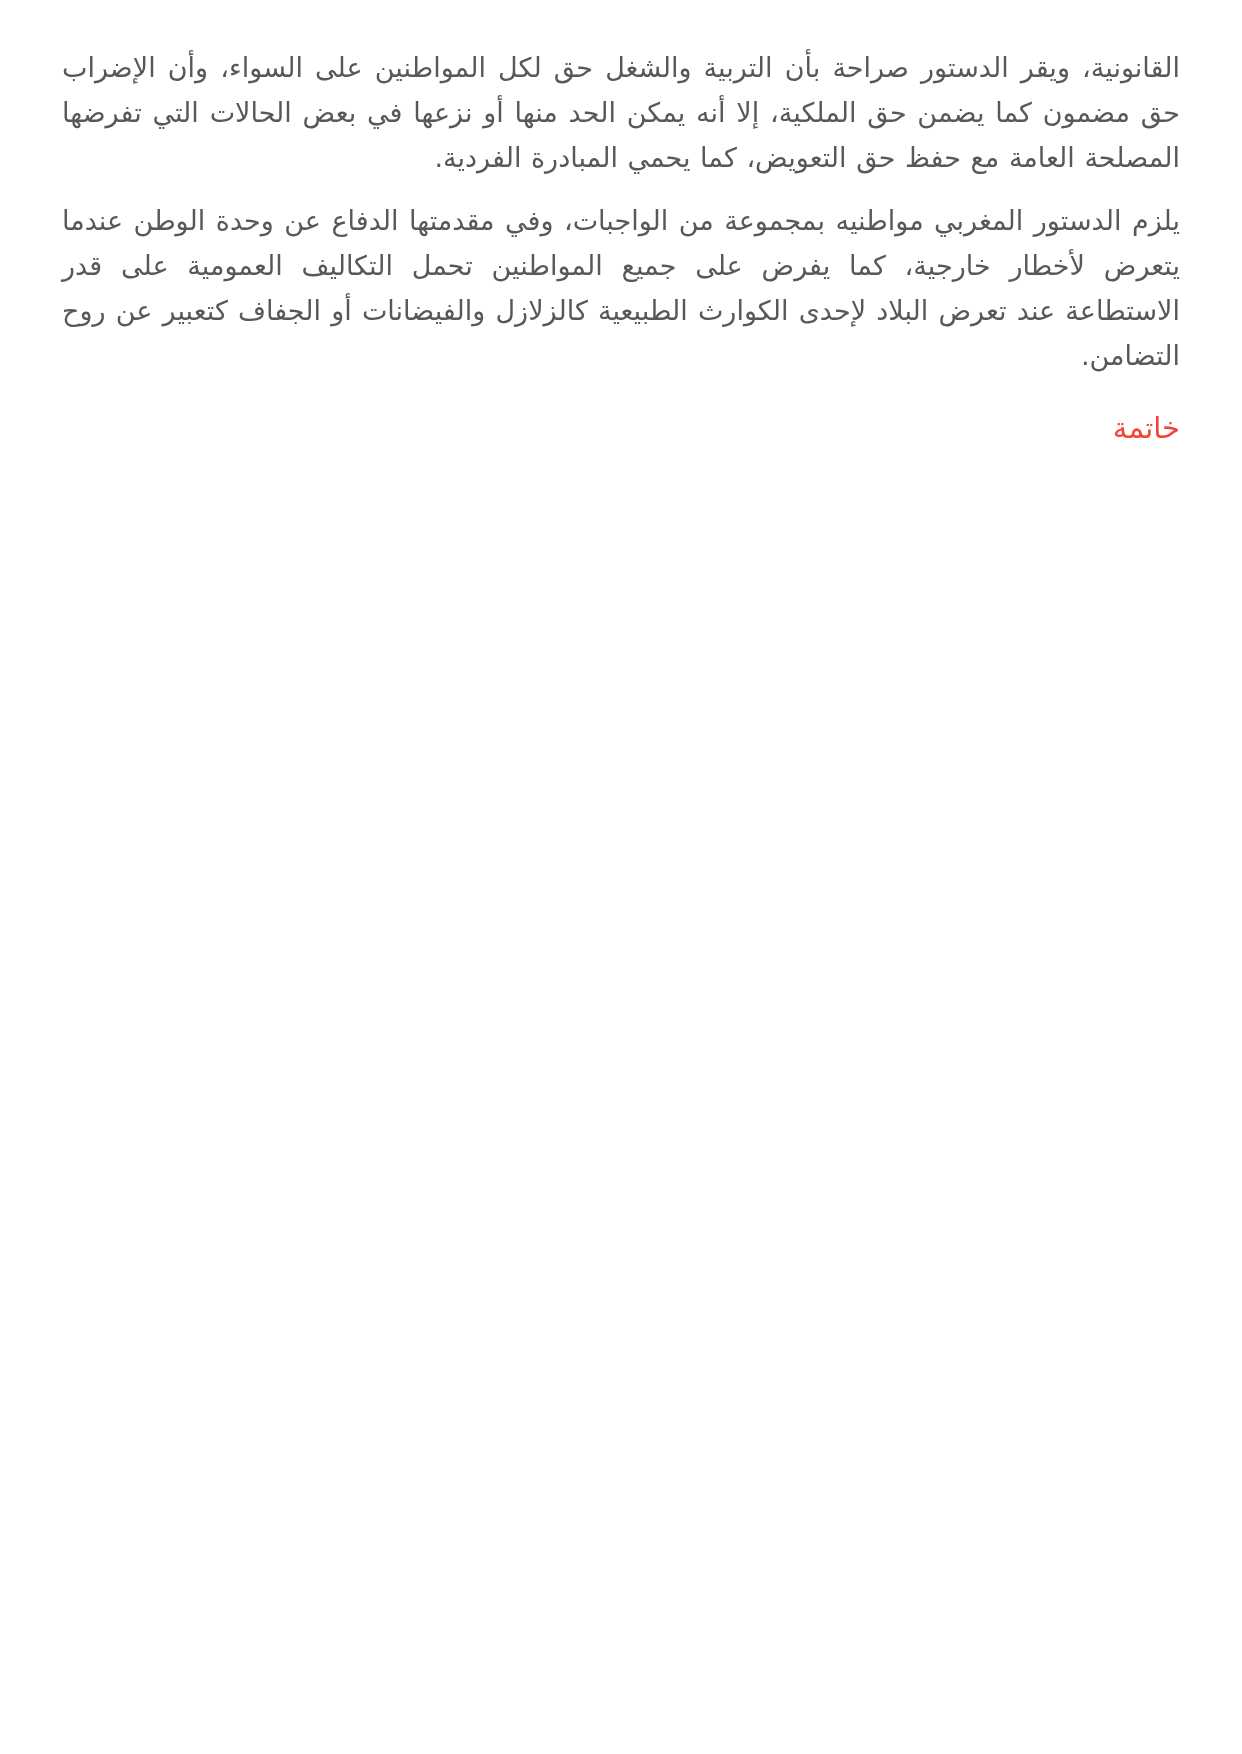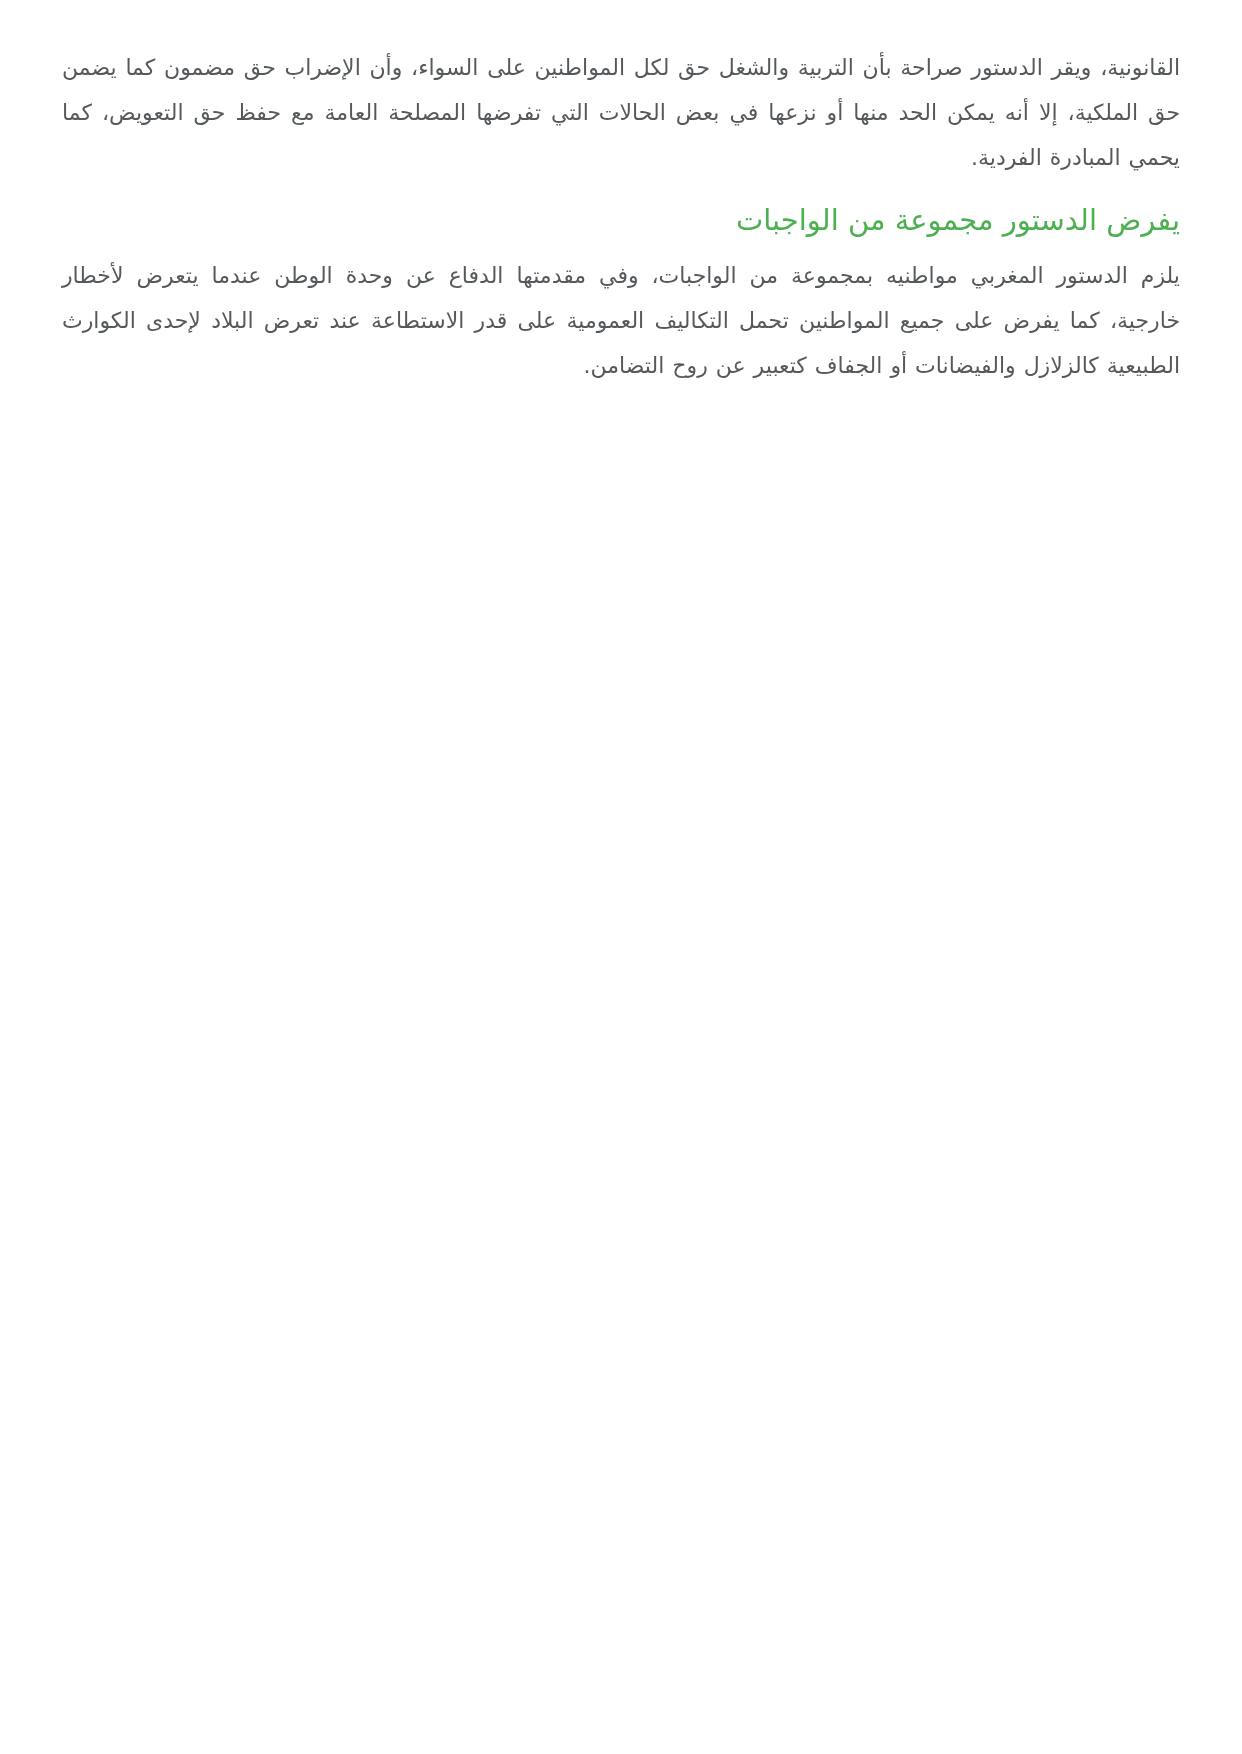--- a/index.html
+++ b/index.html
@@ -16,21 +16,21 @@
   }
   .page {
     width: 1242px;
     min-height: 1754px;
     background: #ffffff;
     box-sizing: border-box;
     padding: 45px 62px 40px 62px;
   }
   .body-paragraph {
     color: #55595c;
-    font-size: 22px;
+    font-size: 27px;
     line-height: 45px;
     text-align: justify;
     text-justify: inter-word;
     margin: 0 0 18px 0;
     word-spacing: 1px;
   }
   .section-heading {
     font-size: 29px;
     font-weight: normal;
     line-height: 45px;
@@ -45,19 +45,19 @@
     margin-top: 28px;
   }
 </style>
 </head>
 <body>
 
 <div class="page">
 
   <p class="body-paragraph">القانونية، ويقر الدستور صراحة بأن التربية والشغل حق لكل المواطنين على السواء، وأن الإضراب حق مضمون كما يضمن حق الملكية، إلا أنه يمكن الحد منها أو نزعها في بعض الحالات التي تفرضها المصلحة العامة مع حفظ حق التعويض، كما يحمي المبادرة الفردية.</p>
 
-  <h2 class="section-heading heading-green">يفرض الدستور مجموعة من الواجبات</h2>
 
   <p class="body-paragraph">يلزم الدستور المغربي مواطنيه بمجموعة من الواجبات، وفي مقدمتها الدفاع عن وحدة الوطن عندما يتعرض لأخطار خارجية، كما يفرض على جميع المواطنين تحمل التكاليف العمومية على قدر الاستطاعة عند تعرض البلاد لإحدى الكوارث الطبيعية كالزلازل والفيضانات أو الجفاف كتعبير عن روح التضامن.</p>
 
+  <h2 class="section-heading heading-red">خاتمة</h2>
 
 
 </div>
 
 </body></html>

